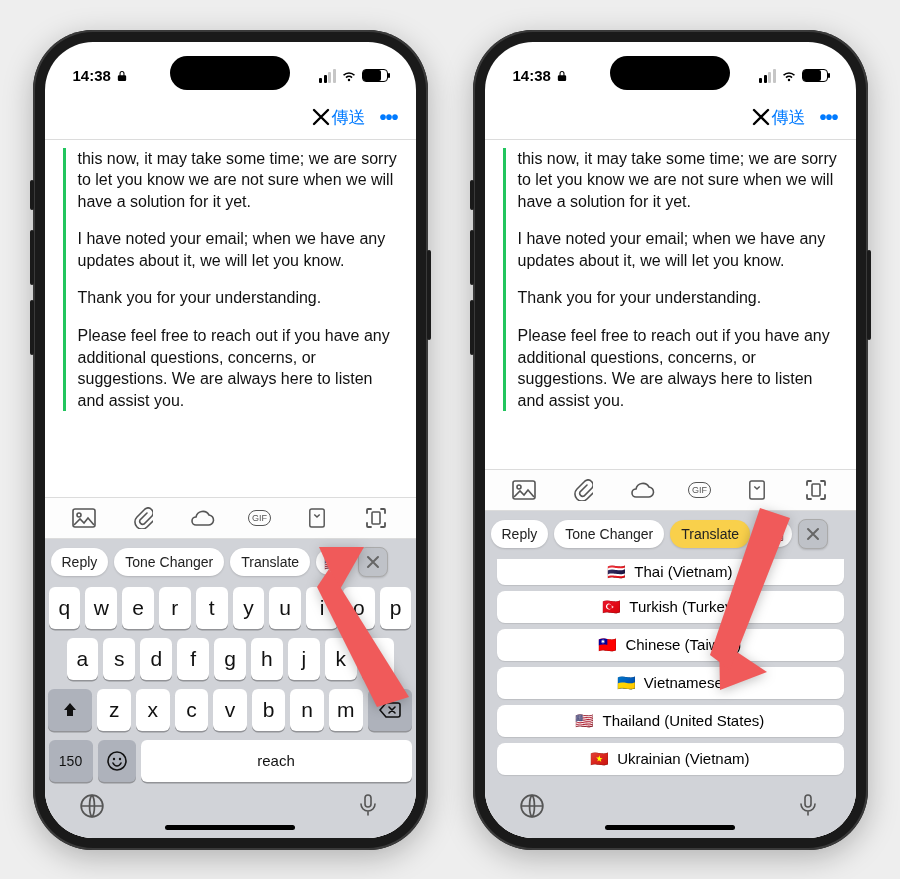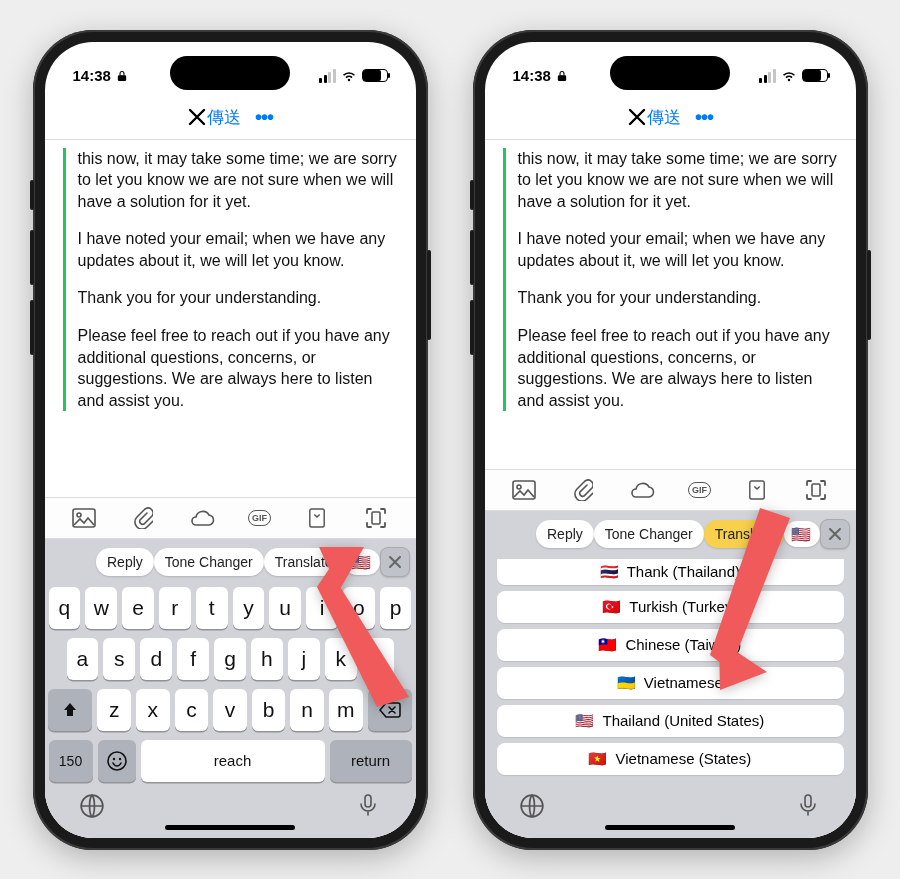--- a/index.html
+++ b/index.html
@@ -57,21 +57,21 @@
   .sig { display:flex; gap:1.5px; align-items:flex-end; }
   .sig i { width:3px; background:#000; border-radius:1px;}
   .sig i:nth-child(1){height:5px;} .sig i:nth-child(2){height:8px;}
   .sig i:nth-child(3){height:11px;background:#c6c6c6;} .sig i:nth-child(4){height:14px;background:#c6c6c6;}
   .wifi{width:16px;height:12px;}
   .batt{ width:26px;height:13px;border:1.5px solid #000;border-radius:4px;position:relative;}
   .batt:after{content:"";position:absolute;right:-3px;top:3px;width:2px;height:5px;background:#000;border-radius:1px;}
   .batt i{display:block;width:75%;height:100%;background:#000;border-radius:2px;}
 
   .navbar {
-    height:44px; display:flex; justify-content:center;
+    height:44px; display:flex; justify-content:flex-end;
     align-items:center; padding: 0 18px; border-bottom:1px solid #dcdcdc;
   }
   .navbar-left{ font-size:26px; font-weight:300;}
   .navbar-right{ display:flex; gap:14px; align-items:center;
     color:#007aff; font-size:17px;}
   .dots{ font-size:20px; letter-spacing:-1px; color:#007aff; font-weight:700;}
 
   .body {
     flex:1; overflow:hidden; background:#f5f5f5;
     display:flex; flex-direction:column;
@@ -88,24 +88,24 @@
   }
   .quote p{ margin: 0 0 16px 0;}
   .quote p:last-child{margin-bottom:16px;}
 
   .attachbar{
     height:42px; background:#fdfdfd; border-top:1px solid #dcdcdc; border-bottom:1px solid #dcdcdc;
     display:flex; align-items:center; justify-content:space-around;
     padding: 0 10px;
   }
   .attachbar .ic{ width:26px; height:22px; color:#555; display:flex;align-items:center;justify-content:center;}
-  .gif-badge{ border:1.5px solid #555; border-radius:8px; font-size:9px; font-weight:700; padding:2px 3px; color:#555;text-align:center;}
+  .gif-badge{ border:1.5px solid #555; border-radius:8px; font-size:9px; font-weight:400; padding:2px 3px; color:#555;text-align:center;}
 
   .kb-zone{ background:#d1d3d8; padding: 6px 4px 8px 4px;}
-  .chips{ display:flex; gap:0; align-items:center; padding: 2px 2px 6px 2px; justify-content: flex-end;}
+  .chips{ display:flex; gap:6px; align-items:center; padding: 2px 2px 6px 2px;}
   .chip{
     background:#fff; border-radius:14px; padding: 6px 11px;
     font-size:14px; font-weight:500; color:#222;
     box-shadow: 0 1px 2px rgba(0,0,0,.15);
   }
   .chip.active{ background:#f9d04b;}
   .chip.flag{ padding:4px 8px 3px 8px; font-size:16px;}
   .chip.close{
     width:30px;height:30px;border-radius:8px;background:#bfc2c8;
     display:flex;align-items:center;justify-content:center;
@@ -310,21 +310,20 @@
             <div class="key dark num">150</div>
             <div class="key dark emoji">
               <svg width="22" height="22" viewBox="0 0 22 22">
                   <circle cx="11" cy="11" r="9" fill="none" stroke="#111" stroke-width="1.6"></circle>
                   <circle cx="8" cy="9" r="1.2" fill="#111"></circle>
                   <circle cx="14" cy="9" r="1.2" fill="#111"></circle>
                   <path d="M7 13c1 2 3 3 4 3s3-1 4-3" fill="none" stroke="#111" stroke-width="1.6" stroke-linecap="round"></path>
                 </svg>
             </div>
             <div class="key space">reach</div>
-            <div class="key dark ret">return</div>
           </div>
         </div>
 
         <div class="kb-footer">
           <span class="fic">
             <svg viewBox="0 0 24 24" width="26" height="26">
                 <circle cx="12" cy="12" r="10" fill="none" stroke="#555" stroke-width="1.6"></circle>
                 <path d="M2 12h20M12 2c3 3 3 17 0 20M12 2c-3 3-3 17 0 20" fill="none" stroke="#555" stroke-width="1.6"></path>
               </svg>
           </span>
@@ -446,41 +445,41 @@
           <div class="chip close">
             <svg width="14" height="14" viewBox="0 0 14 14">
                 <path d="M2 2l10 10M12 2L2 12" stroke="#666" stroke-width="2" stroke-linecap="round"></path>
               </svg>
           </div>
         </div>
 
         <div class="lang-list">
           <div class="lang-item">
             <span class="fl">🇹🇭</span>
-            <span>Thank (Thailand)</span>
+            <span>Thai (Vietnam)</span>
           </div>
           <div class="lang-item">
             <span class="fl">🇹🇷</span>
             <span>Turkish (Turkey)</span>
           </div>
           <div class="lang-item">
             <span class="fl">🇹🇼</span>
             <span>Chinese (Taiwan)</span>
           </div>
           <div class="lang-item">
             <span class="fl">🇺🇦</span>
             <span>Vietnamese</span>
           </div>
           <div class="lang-item">
             <span class="fl">🇺🇸</span>
             <span>Thailand (United States)</span>
           </div>
           <div class="lang-item">
             <span class="fl">🇻🇳</span>
-            <span>Vietnamese (States)</span>
+            <span>Ukrainian (Vietnam)</span>
           </div>
         </div>
 
         <div class="kb-footer">
           <span class="fic">
             <svg viewBox="0 0 24 24" width="26" height="26">
                 <circle cx="12" cy="12" r="10" fill="none" stroke="#555" stroke-width="1.6"></circle>
                 <path d="M2 12h20M12 2c3 3 3 17 0 20M12 2c-3 3-3 17 0 20" fill="none" stroke="#555" stroke-width="1.6"></path>
               </svg>
           </span>

